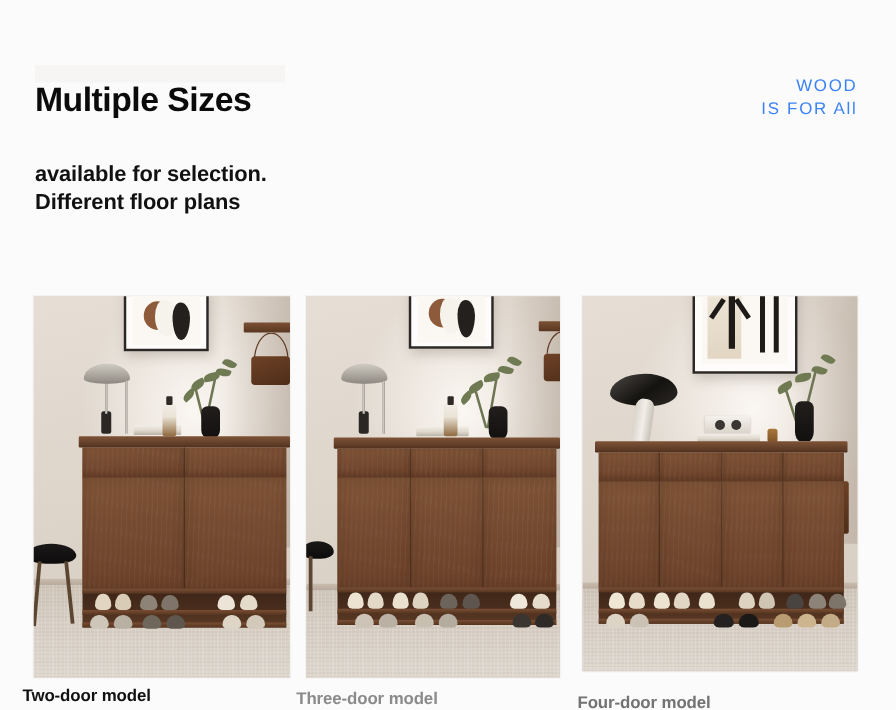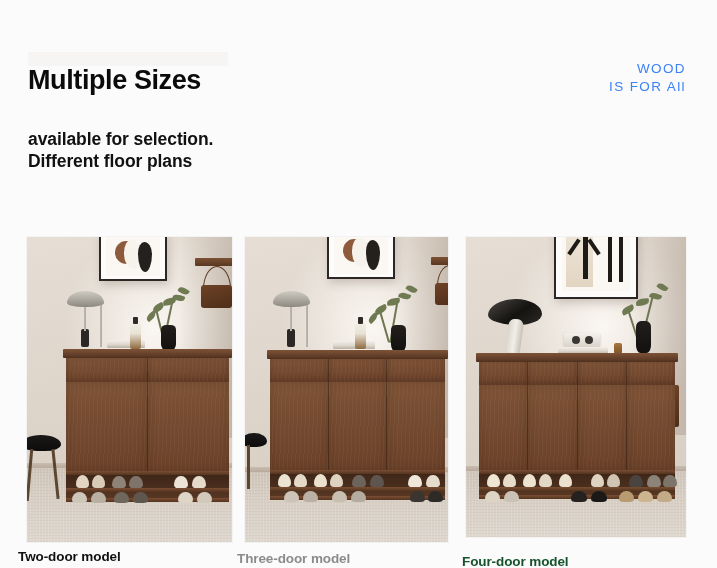--- a/index.html
+++ b/index.html
@@ -518,16 +518,16 @@
           <div class="shoe" style="left:6px; top:21px; width:15px; height:11px; background:#ddd4c6;"></div>
           <div class="shoe" style="left:25px; top:21px; width:15px; height:11px; background:#cbc2b5;"></div>
           <div class="shoe" style="left:92px; top:21px; width:16px; height:11px; background:#242120;"></div>
           <div class="shoe" style="left:112px; top:21px; width:16px; height:11px; background:#1b1918;"></div>
           <div class="shoe" style="left:140px; top:21px; width:15px; height:11px; background:#b99b72;"></div>
           <div class="shoe" style="left:159px; top:21px; width:15px; height:11px; background:#cdb68f;"></div>
           <div class="shoe" style="left:178px; top:21px; width:15px; height:11px; background:#c2ab86;"></div>
         </div>
       </div>
     </div>
-    <div class="caption" style="left:-4px; top:317px; color:#14532d;">Four-door model</div>
+    <div class="caption" style="left:-4px; top:317px; color:#737373;">Four-door model</div>
   </div>
 
 </div>
 
 </body></html>

